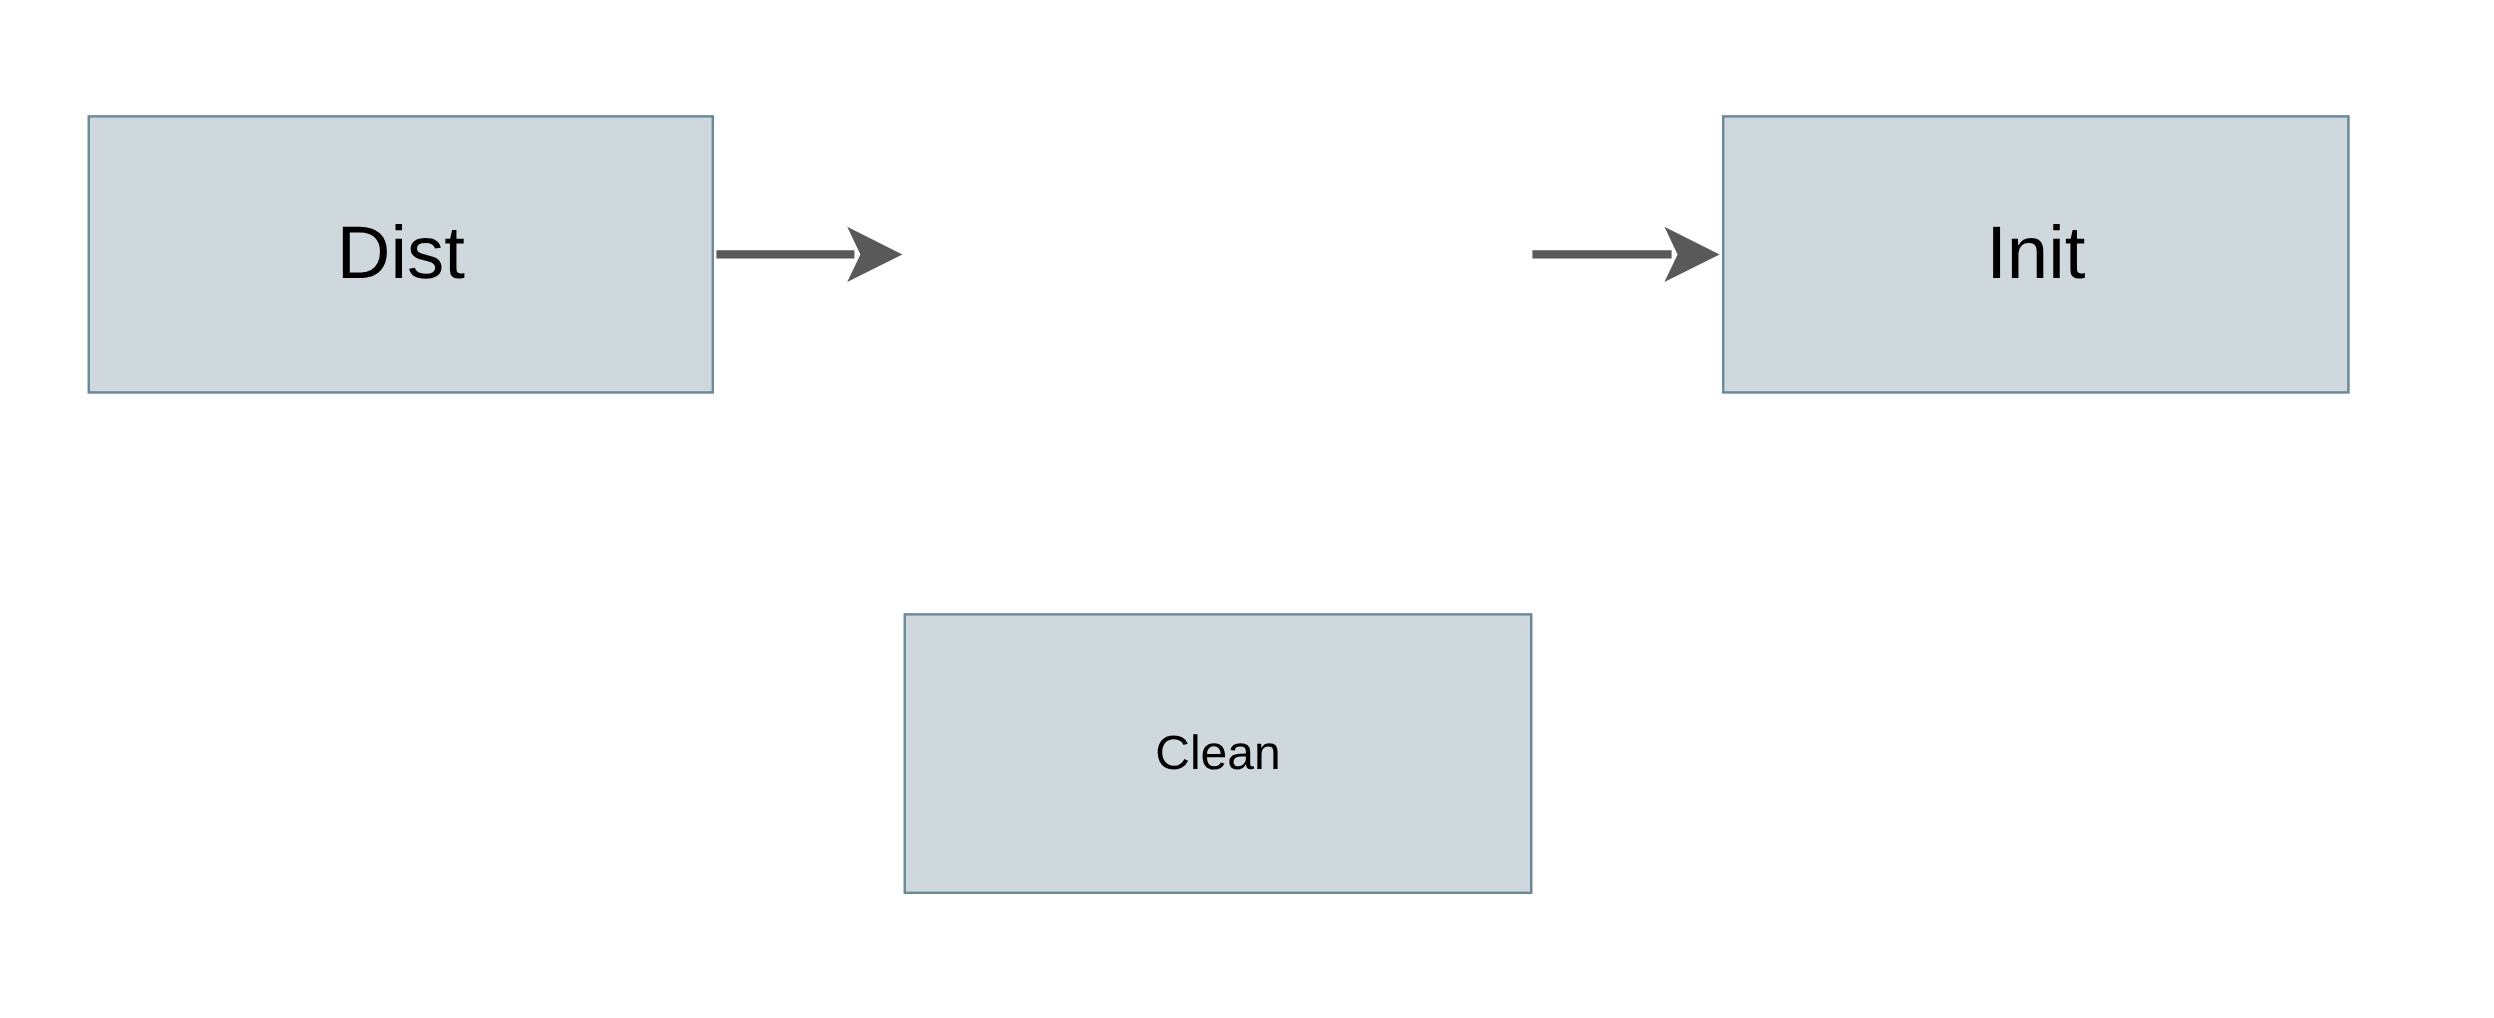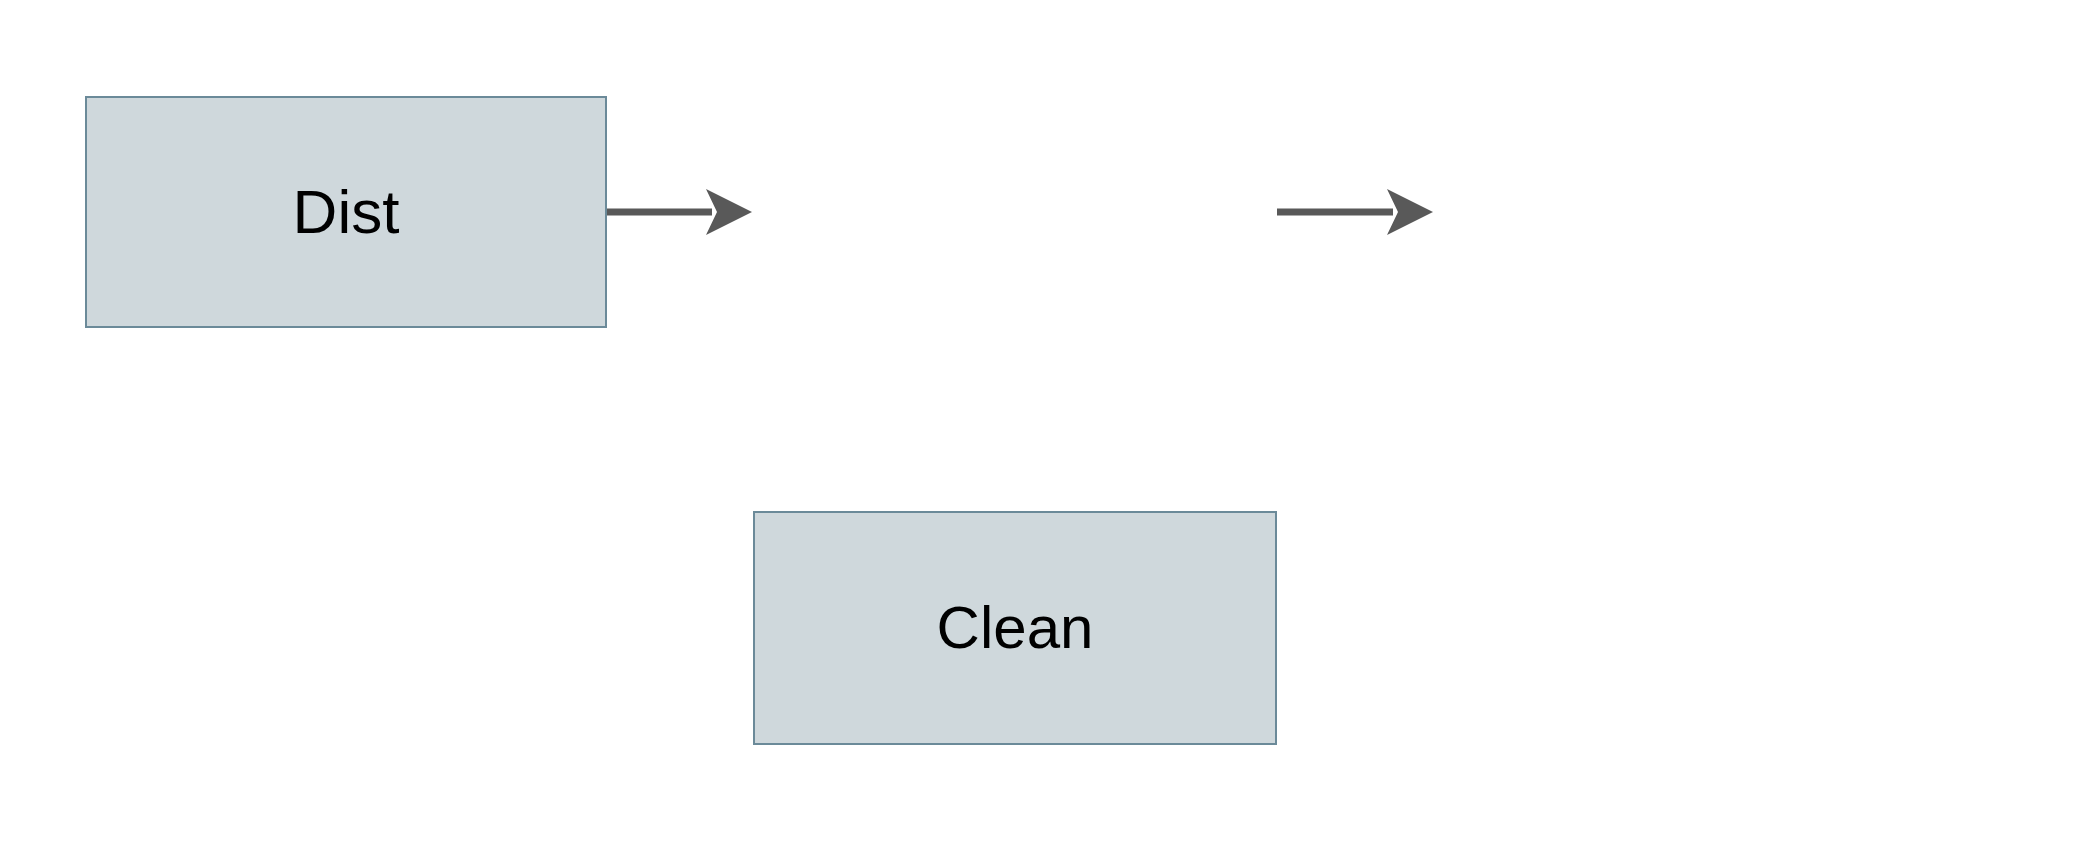--- a/index.html
+++ b/index.html
@@ -64,23 +64,26 @@
     <g>
       <line class="edge-line" x1="597" y1="212" x2="712" y2="212" style="stroke: rgb(89, 89, 89); stroke-width: 7;"></line>
       <polygon class="edge-head" points="752,212 706,189 717,212 706,235" style="fill: rgb(89, 89, 89);"></polygon>
     </g>
     <g>
       <line class="edge-line" x1="1277" y1="212" x2="1393" y2="212" style="stroke: rgb(89, 89, 89); stroke-width: 7;"></line>
       <polygon class="edge-head" points="1433,212 1387,189 1398,212 1387,235" style="fill: rgb(89, 89, 89);"></polygon>
     </g>
   </svg>
 
-  <div class="node" style="left: 73px; top: 96px; width: 522px; height: 232px; background: rgb(207, 216, 220); border: 2px solid rgb(107, 138, 153); margin-left: 12px;">
+  <div class="node" style="left: 73px; top: 96px; width: 522px; height: 232px; background: rgb(207, 216, 220); border: 2px solid rgb(107, 138, 153);">
     <span class="node-label" style="color: rgb(0, 0, 0); font-size: 62px;">Dist</span>
   </div>
 
 
+  <div class="node" style="left: 1435px; top: 96px; width: 523px; height: 232px; background: rgb(207, 216, 220); border: 2px solid rgb(107, 138, 153);">
+    <span class="node-label" style="color: rgb(0, 0, 0); font-size: 62px;">Init</span>
+  </div>
 
   <div class="node" style="left: 753px; top: 511px; width: 524px; height: 234px; background: rgb(207, 216, 220); border: 2px solid rgb(107, 138, 153);">
-    <span class="node-label" style="color: rgb(0, 0, 0); font-size: 60px;">Clean</span>
+    <span class="node-label" style="color: rgb(0, 0, 0); font-size: 40px;">Clean</span>
   </div>
 
 </div>
 
 </body></html>

